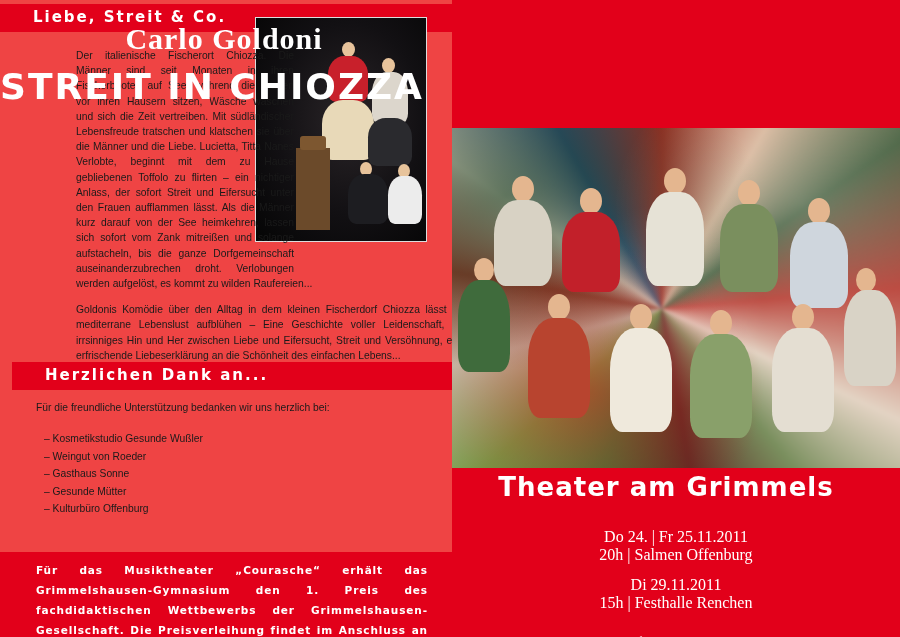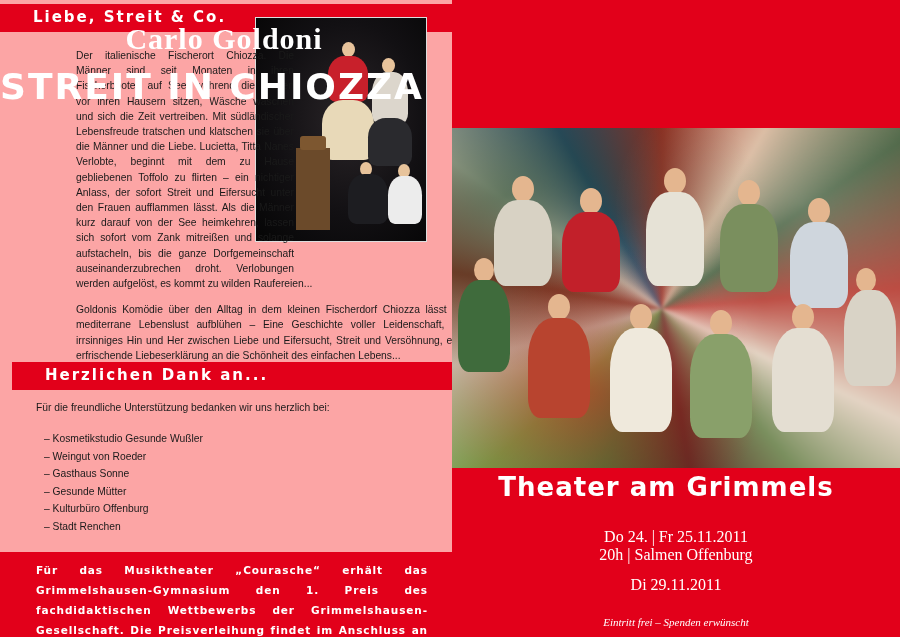--- a/index.html
+++ b/index.html
@@ -5,21 +5,21 @@
   html,body{margin:0;padding:0;}
   body{
     width:900px;height:637px;
     background:#ffffff;
     font-family:"Liberation Sans", sans-serif;
     overflow:hidden;
     position:relative;
   }
   
   .left{
-    position:absolute;left:0;top:0;width:504px;height:637px;background:#fca5a5;
+    position:absolute;left:0;top:0;width:504px;height:637px;background:#ef4444;
   }
   .red-band{
     position:absolute;background:#e2001a;color:#ffffff;
   }
   .band-title{
     font-family:"DejaVu Sans", sans-serif;
     font-weight:bold;
     letter-spacing:2px;
     font-size:15px;
     line-height:26px;
@@ -154,21 +154,20 @@
   <div class="red-band band-title" id="band-dank">Herzlichen Dank an...</div>
 
   <div class="thanks-intro">Für die freundliche Unterstützung bedanken wir uns herzlich bei:</div>
 
   <div class="thanks-list">
     <div>– Kosmetikstudio Gesunde Wußler</div>
     <div>– Weingut von Roeder</div>
     <div>– Gasthaus Sonne</div>
     <div>– Gesunde Mütter</div>
     <div>– Kulturbüro Offenburg</div>
-    <div>– Stadt Renchen</div>
   </div>
 
   <div class="red-band" id="band-bottom">
     <div class="bottom-text">Für das Musiktheater „Courasche“ erhält das Grimmelshausen-Gymnasium den 1. Preis des fachdidaktischen Wettbewerbs der Grimmelshausen-Gesellschaft. Die Preisverleihung findet im Anschluss an die Aufführung in der Festhalle Renchen statt.</div>
   </div>
 </div>
 
 <div class="right"></div>
 
 <div class="author">Carlo Goldoni</div>
@@ -203,14 +202,15 @@
   </div>
 </div>
 
 <div class="venue">Theater am Grimmels</div>
 
 <div class="dates">
   <div class="d-line">Do 24. | Fr 25.11.2011</div>
   <div class="d-line">20h | Salmen Offenburg</div>
   <div class="d-gap"></div>
   <div class="d-line">Di 29.11.2011</div>
+  <div class="d-line">15h | Festhalle Renchen</div>
   <div class="note">Eintritt frei – Spenden erwünscht</div>
 </div>
 
 </body></html>

